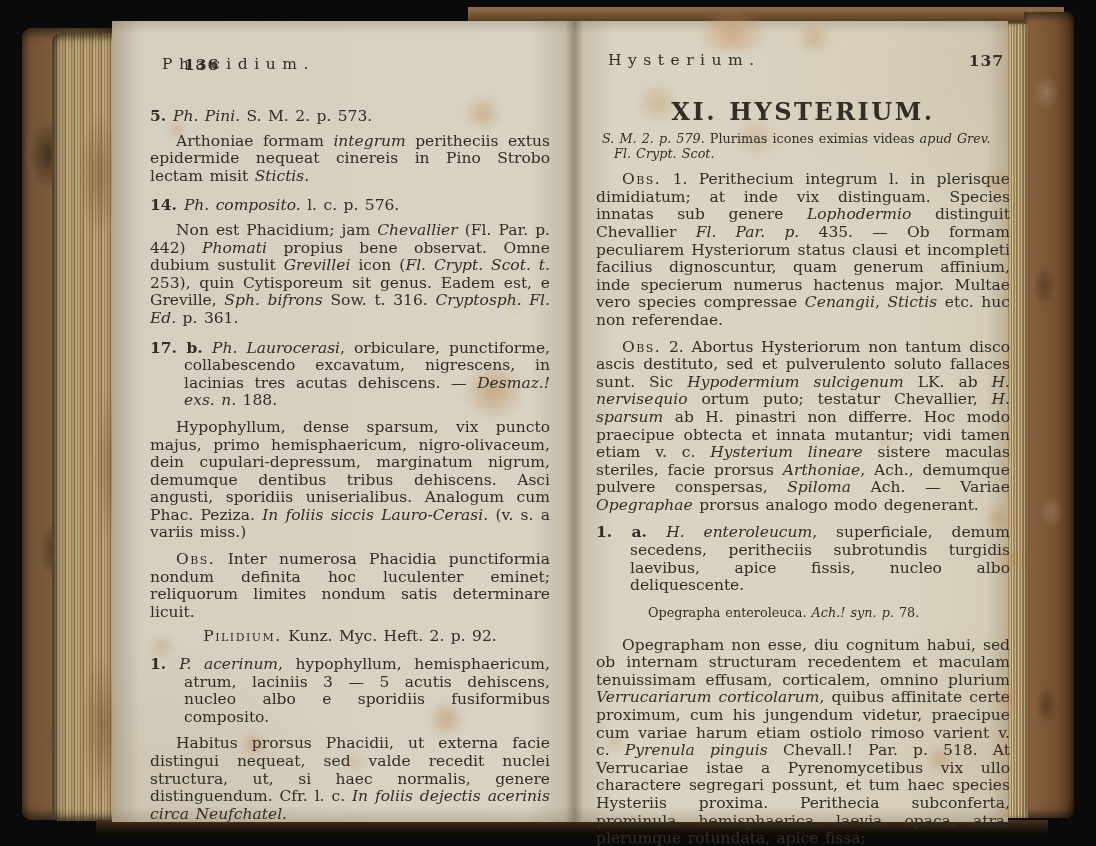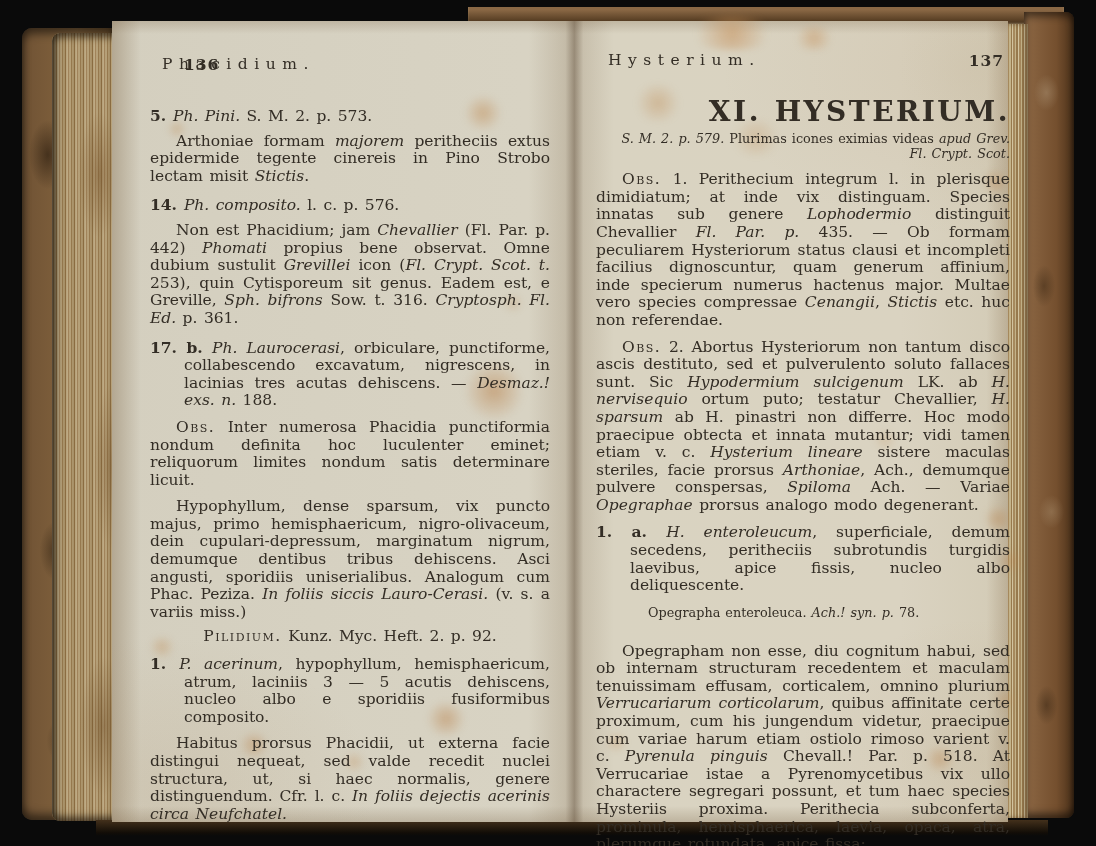--- a/index.html
+++ b/index.html
@@ -85,25 +85,25 @@
   .page-num{position:absolute;top:0;font-weight:bold;letter-spacing:1px;}
   #col-left .page-num{left:34px;}
   #col-right .page-num{right:6px;}
   .run-head{position:absolute;left:12px;right:0;letter-spacing:.42em;}
   #col-right .run-head{right:60px;}
   .block{text-align:justify;margin-top:7px;}
   .block:first-child{margin-top:0;}
   .indent{text-indent:26px;}
   .hang{padding-left:34px;text-indent:-34px;}
   .entry-head{margin-top:11px;}
-  .title{text-align:right;font-size:28px;font-weight:bold;letter-spacing:2.5px;margin:12px 0 10px;text-indent:0;}
+  .title{text-align:center;font-size:24px;font-weight:bold;letter-spacing:2.5px;margin:12px 0 10px;text-indent:0;}
   .small{font-size:12.8px;line-height:15.8px;word-spacing:1px;}
   .cite-left{margin-left:78px;text-indent:-10px;padding-left:10px;text-align:left;}
-  .cite-hang{margin-left:6px;padding-left:12px;text-indent:-12px;text-align:right;margin-top:9px;}
-  .cite-line{margin-left:52px;text-align:left;margin-top:10px;margin-bottom:22px;}
+  .cite-hang{margin-left:6px;padding-left:12px;text-indent:-12px;text-align:left;margin-top:9px;}
+  .cite-line{margin-left:52px;text-align:left;margin-top:10px;margin-bottom:16px;}
   .center{text-align:center;text-indent:0;}
   .it{font-style:italic;}
   .bd{font-weight:bold;}
   .sc{font-variant:small-caps;letter-spacing:1.5px;}
   .gap8{margin-top:9px;}
 </style>
 </head>
 <body>
 
 <div class="cover-left"></div>
@@ -134,26 +134,26 @@
 <div class="fox" style="left:502px;top:294px;width:22px;height:18px;background:radial-gradient(circle,rgba(191,140,85,.3),rgba(191,140,85,0) 70%)"></div>
 <div class="fox" style="left:872px;top:430px;width:26px;height:20px;background:radial-gradient(circle,rgba(191,140,85,.25),rgba(191,140,85,0) 70%)"></div>
 
 <div class="text-col" id="col-left">
   <div class="page-header">
     <span class="page-num">136</span>
     <span class="run-head">Phacidium.</span>
   </div>
   <div>
       <div class="block entry-head"><span class="bd">5. </span><span class="it">Ph. Pini.</span><span>  S. M. 2. p. 573.</span></div>
-      <div class="block indent"><span>Arthoniae formam </span><span class="it">majorem</span><span> peritheciis extus epidermide tegente cinereis in Pino Strobo lectam misit </span><span class="it">Stictis</span><span>.</span></div>
+      <div class="block indent"><span>Arthoniae formam </span><span class="it">integrum</span><span> peritheciis extus epidermide nequeat cinereis in Pino Strobo lectam misit </span><span class="it">Stictis</span><span>.</span></div>
       <div class="block entry-head"><span class="bd">14. </span><span class="it">Ph. composito.</span><span>  l. c. p. 576.</span></div>
       <div class="block indent"><span>Non est Phacidium; jam </span><span class="it">Chevallier</span><span> (Fl. Par. p. 442) </span><span class="it">Phomati</span><span> propius bene observat.  Omne dubium sustulit </span><span class="it">Grevillei</span><span> icon (</span><span class="it">Fl. Crypt. Scot. t.</span><span> 253), quin Cytisporeum sit genus. Eadem est, e Greville, </span><span class="it">Sph. bifrons</span><span> Sow. t. 316.  </span><span class="it">Cryptosph. Fl. Ed.</span><span> p. 361.</span></div>
       <div class="block hang entry-head"><span class="bd">17. b. </span><span class="it">Ph. Laurocerasi</span><span>, orbiculare, punctiforme, collabescendo excavatum, nigrescens, in lacinias tres acutas dehiscens. — </span><span class="it">Desmaz.! exs. n.</span><span> 188.</span></div>
+      <div class="block indent gap8"><span>Hypophyllum, dense sparsum, vix puncto majus, primo hemisphaericum, nigro-olivaceum, dein cupulari-depressum, marginatum nigrum, demumque dentibus tribus dehiscens.  Asci angusti, sporidiis uniserialibus.  Analogum cum Phac. Peziza.  </span><span class="it">In foliis siccis Lauro-Cerasi.</span><span> (v. s. a variis miss.)</span></div>
       <div class="block indent gap8"><span class="sc">Obs.</span><span> Inter numerosa Phacidia punctiformia nondum definita hoc luculenter eminet; reliquorum limites nondum satis determinare licuit.</span></div>
-      <div class="block indent gap8"><span>Hypophyllum, dense sparsum, vix puncto majus, primo hemisphaericum, nigro-olivaceum, dein cupulari-depressum, marginatum nigrum, demumque dentibus tribus dehiscens.  Asci angusti, sporidiis uniserialibus.  Analogum cum Phac. Peziza.  </span><span class="it">In foliis siccis Lauro-Cerasi.</span><span> (v. s. a variis miss.)</span></div>
       <div class="block center"><span class="sc">Pilidium.</span><span>  Kunz. Myc. Heft. 2. p. 92.</span></div>
       <div class="block hang gap8"><span class="bd">1. </span><span class="it">P. acerinum</span><span>, hypophyllum, hemisphaericum, atrum, laciniis 3 — 5 acutis dehiscens, nucleo albo e sporidiis fusiformibus composito.</span></div>
       <div class="block indent gap8"><span>Habitus prorsus Phacidii, ut externa facie distingui nequeat, sed valde recedit nuclei structura, ut, si haec normalis, genere distinguendum.  Cfr. l. c.  </span><span class="it">In foliis dejectis acerinis circa Neufchatel.</span></div>
     </div>
 </div>
 
 <div class="text-col" id="col-right">
   <div class="page-header">
     <span class="run-head">Hysterium.</span>
     <span class="page-num">137</span>

